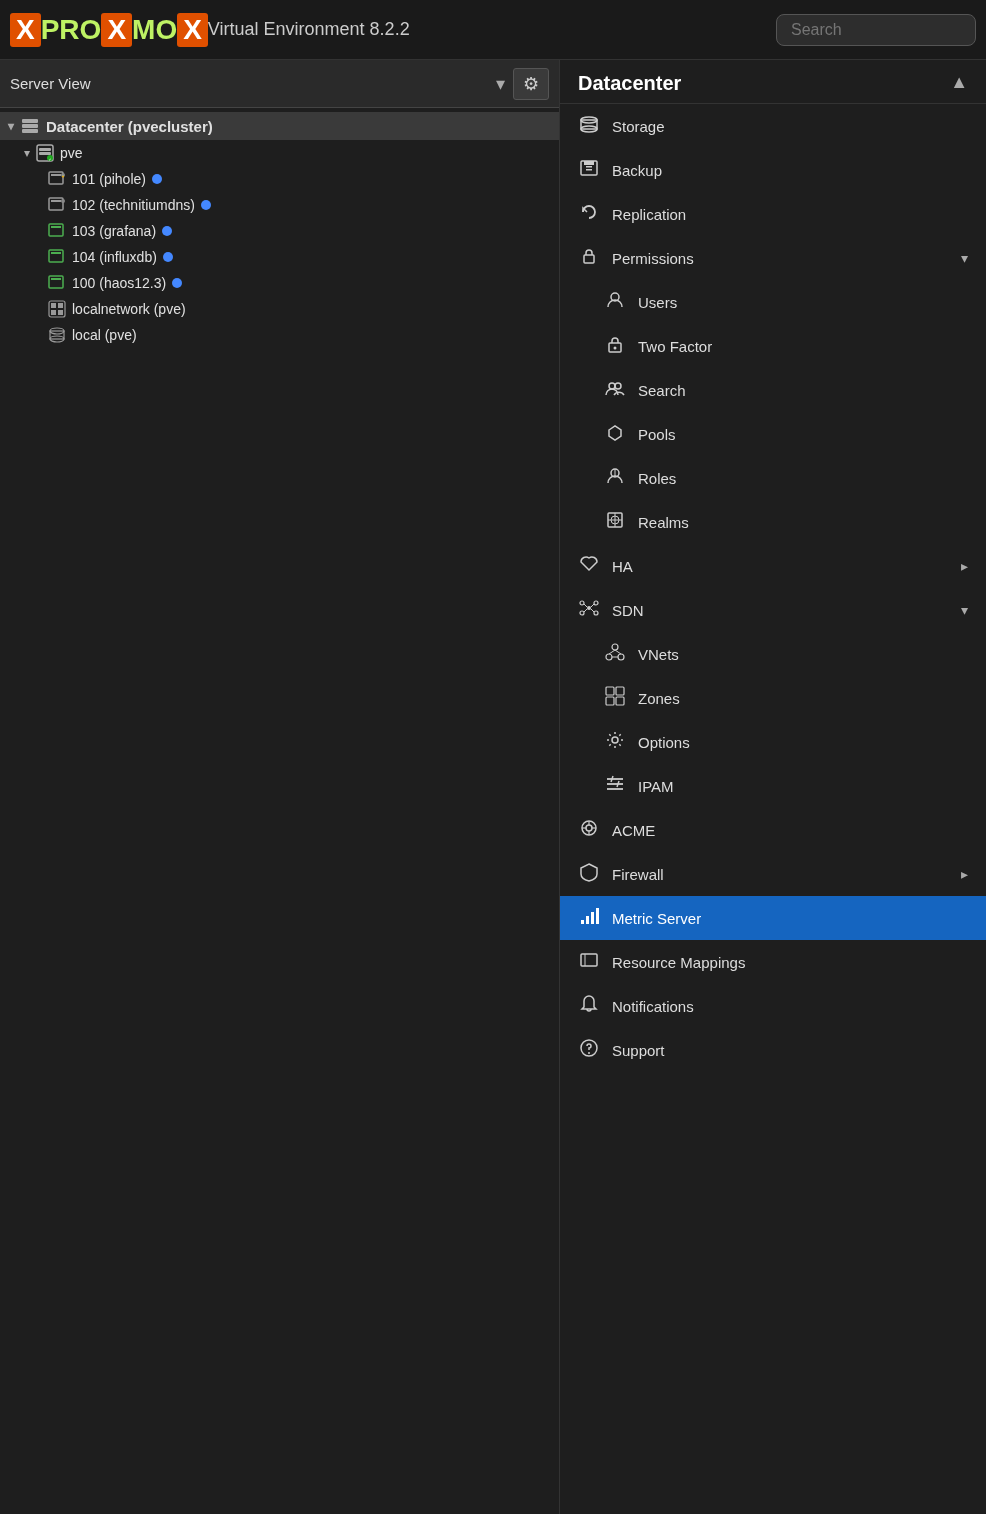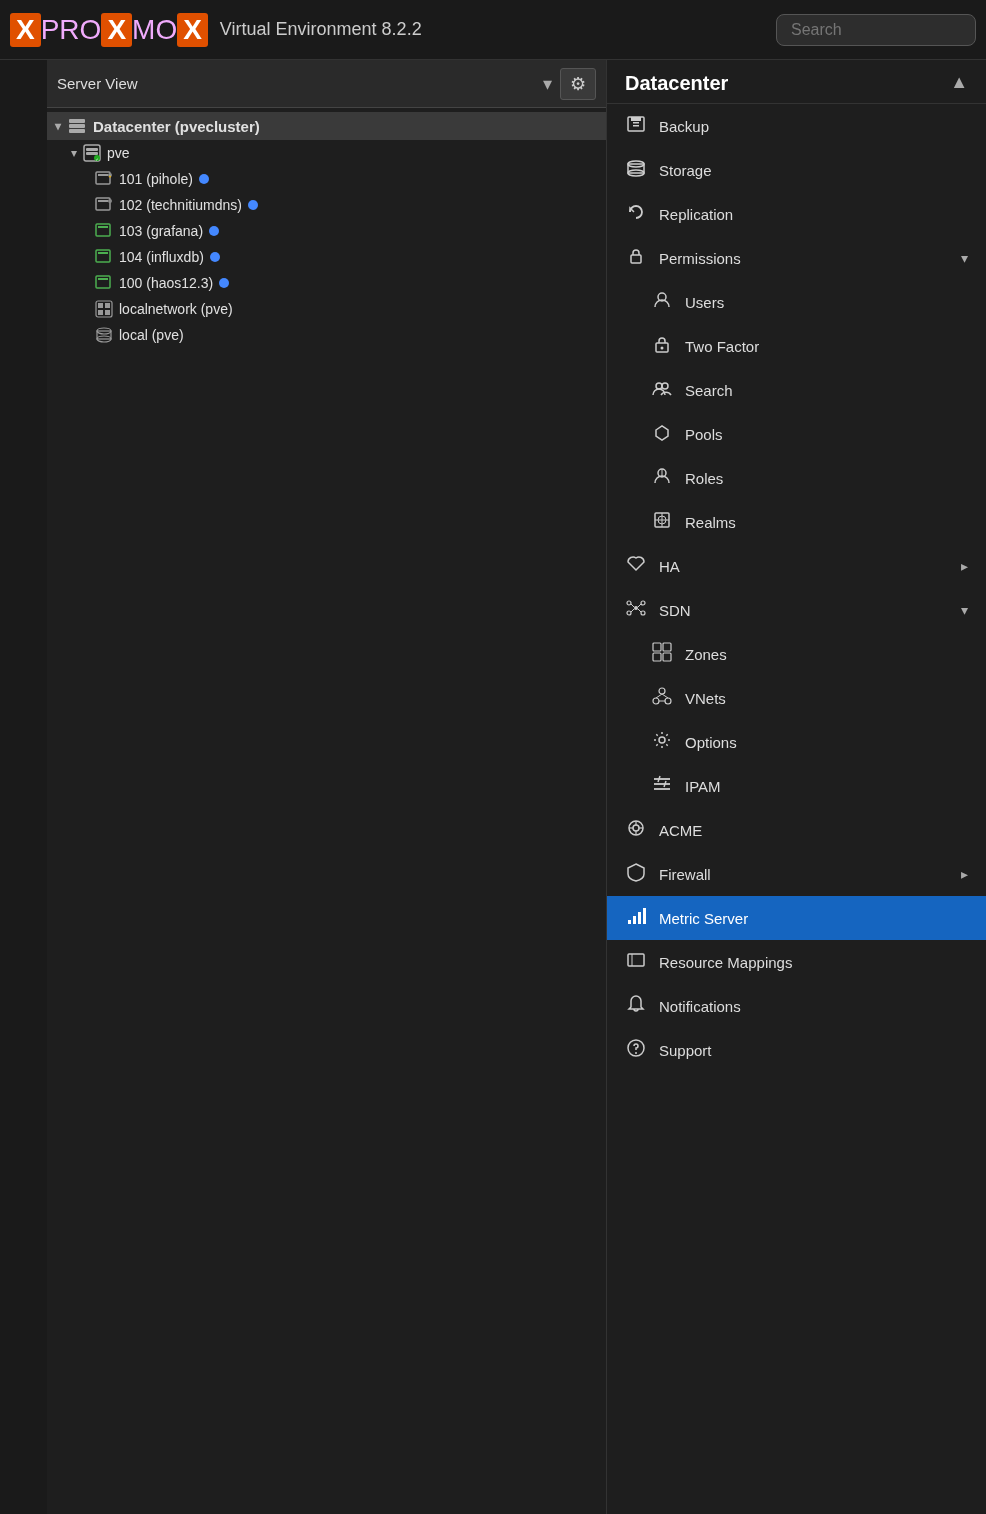--- a/index.html
+++ b/index.html
@@ -18,40 +18,38 @@
       display: flex;
       align-items: center;
       background: #1a1a1a;
       padding: 6px 10px;
       height: 60px;
       border-bottom: 1px solid #333;
     }
     .app-title {
       color: #ccc;
       font-size: 18px;
-      margin-left: 12px;
       white-space: nowrap;
     }
     .search-box {
       margin-left: auto;
       background: #2d2d2d;
       border: 1px solid #555;
       border-radius: 8px;
       padding: 6px 14px;
       color: #aaa;
       font-size: 16px;
       width: 200px;
       cursor: text;
     }
 
     
     .main {
       display: flex;
       flex: 1;
-      margin-left: 47px;
     }
 
     
     .left-panel {
       width: 560px;
       background: #1e1e1e;
       border-right: 1px solid #333;
       display: flex;
       flex-direction: column;
     }
@@ -188,23 +186,23 @@
     }
     .px-orange {
       background: #e05000;
       color: white;
       padding: 1px 6px;
       border-radius: 3px;
       font-size: 28px;
       font-weight: 900;
     }
     .px-white {
-      color: #f0abfc;
+      color: #bef264;
       font-size: 28px;
-      font-weight: 400;
+      font-weight: 700;
     }
   </style>
 </head>
 <body>
 
 <div class="header">
   <div class="proxmox-logo">
     <span class="px-orange">X</span>
     <span class="px-white">PRO</span>
     <span class="px-orange">X</span>
@@ -324,38 +322,38 @@
     <div class="panel-header">
       <span class="panel-title">Datacenter</span>
       <span class="chevron-up">▲</span>
     </div>
 
     <div class="sidebar-menu">
 
       <div class="menu-item">
         <span class="menu-icon">
           <svg width="20" height="20" viewBox="0 0 20 20">
+              <ellipse cx="10" cy="6" rx="8" ry="3" fill="none" stroke="#ccc" stroke-width="1.5"></ellipse>
+              <rect x="2" y="6" width="16" height="9" fill="none" stroke="#ccc" stroke-width="1.5"></rect>
+              <ellipse cx="10" cy="15" rx="8" ry="3" fill="none" stroke="#ccc" stroke-width="1.5"></ellipse>
+            </svg>
+        </span>
+        <span>Storage</span>
+      </div>
+
+      <div class="menu-item">
+        <span class="menu-icon">
+          <svg width="20" height="20" viewBox="0 0 20 20">
               <rect x="2" y="3" width="16" height="14" rx="1" fill="none" stroke="#ccc" stroke-width="1.5"></rect>
               <rect x="5" y="3" width="10" height="4" fill="#ccc"></rect>
               <rect x="7" y="8" width="6" height="1.5" fill="#ccc"></rect>
               <rect x="7" y="11" width="6" height="1.5" fill="#ccc"></rect>
             </svg>
         </span>
         <span>Backup</span>
-      </div>
-
-      <div class="menu-item">
-        <span class="menu-icon">
-          <svg width="20" height="20" viewBox="0 0 20 20">
-              <ellipse cx="10" cy="6" rx="8" ry="3" fill="none" stroke="#ccc" stroke-width="1.5"></ellipse>
-              <rect x="2" y="6" width="16" height="9" fill="none" stroke="#ccc" stroke-width="1.5"></rect>
-              <ellipse cx="10" cy="15" rx="8" ry="3" fill="none" stroke="#ccc" stroke-width="1.5"></ellipse>
-            </svg>
-        </span>
-        <span>Storage</span>
       </div>
 
       <div class="menu-item">
         <span class="menu-icon">
           <svg width="20" height="20" viewBox="0 0 20 20">
               <path d="M4 10 A6 6 0 1 1 10 16" fill="none" stroke="#ccc" stroke-width="1.8"></path>
               <polyline points="4,10 4,6 8,10" fill="none" stroke="#ccc" stroke-width="1.5"></polyline>
             </svg>
         </span>
         <span>Replication</span>
@@ -462,46 +460,46 @@
               <line x1="15" y1="14" x2="12" y2="11" stroke="#ccc" stroke-width="1"></line>
             </svg>
         </span>
         <span>SDN</span>
         <span class="arrow">▾</span>
       </div>
 
       <div class="menu-item sub">
         <span class="menu-icon">
           <svg width="20" height="20" viewBox="0 0 20 20">
-              <rect x="1" y="1" width="8" height="8" rx="1" fill="none" stroke="#ccc" stroke-width="1.2"></rect>
-              <rect x="11" y="1" width="8" height="8" rx="1" fill="none" stroke="#ccc" stroke-width="1.2"></rect>
-              <rect x="1" y="11" width="8" height="8" rx="1" fill="none" stroke="#ccc" stroke-width="1.2"></rect>
-              <rect x="11" y="11" width="8" height="8" rx="1" fill="none" stroke="#ccc" stroke-width="1.2"></rect>
-            </svg>
-        </span>
-        <span>Zones</span>
-      </div>
-
-      <div class="menu-item sub">
-        <span class="menu-icon">
-          <svg width="20" height="20" viewBox="0 0 20 20">
               <circle cx="10" cy="5" r="3" fill="none" stroke="#ccc" stroke-width="1.2"></circle>
               <circle cx="4" cy="15" r="3" fill="none" stroke="#ccc" stroke-width="1.2"></circle>
               <circle cx="16" cy="15" r="3" fill="none" stroke="#ccc" stroke-width="1.2"></circle>
               <line x1="10" y1="8" x2="4" y2="12" stroke="#ccc" stroke-width="1"></line>
               <line x1="10" y1="8" x2="16" y2="12" stroke="#ccc" stroke-width="1"></line>
               <line x1="7" y1="15" x2="13" y2="15" stroke="#ccc" stroke-width="1"></line>
             </svg>
         </span>
         <span>VNets</span>
       </div>
 
       <div class="menu-item sub">
         <span class="menu-icon">
           <svg width="20" height="20" viewBox="0 0 20 20">
+              <rect x="1" y="1" width="8" height="8" rx="1" fill="none" stroke="#ccc" stroke-width="1.2"></rect>
+              <rect x="11" y="1" width="8" height="8" rx="1" fill="none" stroke="#ccc" stroke-width="1.2"></rect>
+              <rect x="1" y="11" width="8" height="8" rx="1" fill="none" stroke="#ccc" stroke-width="1.2"></rect>
+              <rect x="11" y="11" width="8" height="8" rx="1" fill="none" stroke="#ccc" stroke-width="1.2"></rect>
+            </svg>
+        </span>
+        <span>Zones</span>
+      </div>
+
+      <div class="menu-item sub">
+        <span class="menu-icon">
+          <svg width="20" height="20" viewBox="0 0 20 20">
               <circle cx="10" cy="10" r="3" fill="none" stroke="#ccc" stroke-width="1.5"></circle>
               <path d="M10 2 L10 4 M10 16 L10 18 M2 10 L4 10 M16 10 L18 10 M4.3 4.3 L5.7 5.7 M14.3 14.3 L15.7 15.7 M15.7 4.3 L14.3 5.7 M5.7 14.3 L4.3 15.7" stroke="#ccc" stroke-width="1.5"></path>
             </svg>
         </span>
         <span>Options</span>
       </div>
 
       <div class="menu-item sub">
         <span class="menu-icon">
           <svg width="20" height="20" viewBox="0 0 20 20">

